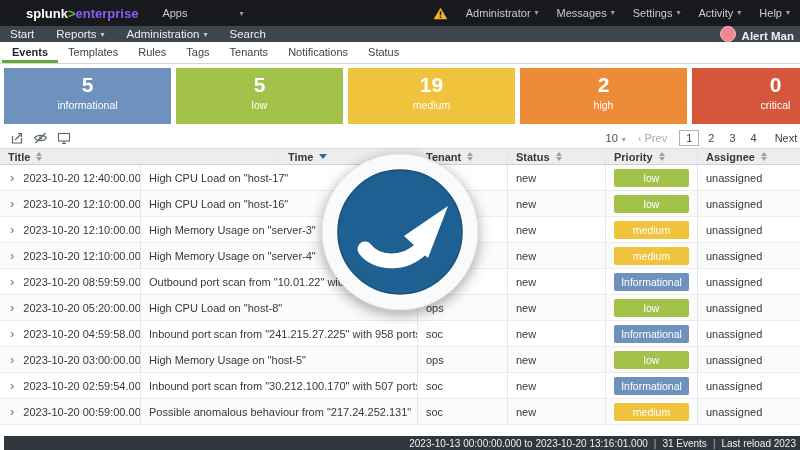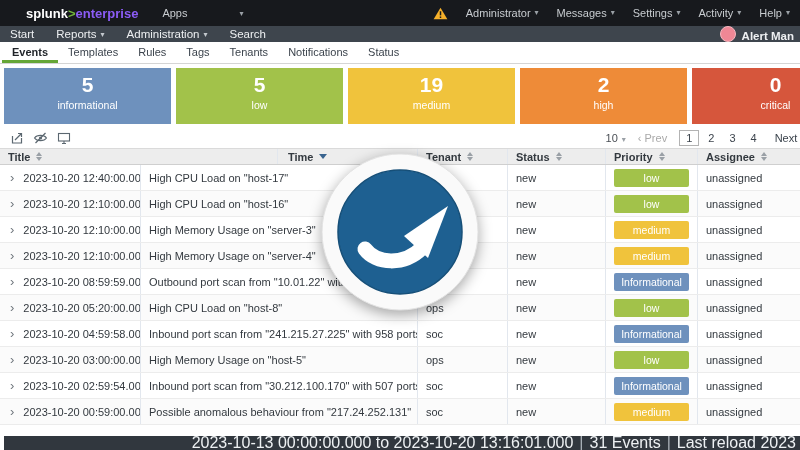--- a/index.html
+++ b/index.html
@@ -71,21 +71,21 @@
   .sorts .dn { border-top:4px solid #9aa0a6; }
   .tbody { }
   .trow { display:flex; height:26px; font-size:11px; color:#33393f;
     border-bottom:1px solid #ececec; background:#fff; cursor:pointer; }
   .trow:nth-child(even) { background:#fbfbfb; }
   .chev { color:#6f767d; font-size:13px; margin-right:9px; line-height:1; cursor:pointer; }
   .badge { width:82px; text-align:center; padding:3px 0; border-radius:2px;
     color:#fff; font-size:10.5px; display:inline-block; }
   
   .statusbar { position:absolute; left:4px; right:0; bottom:0; height:14px; background:#31373e;
-    color:#eef1f3; font-size:16px; display:flex; align-items:center;
+    color:#eef1f3; font-size:10px; display:flex; align-items:center;
     justify-content:flex-end; padding:0 4px; gap:6px; white-space:nowrap; z-index:5; }
   .statusbar .sep { color:#aab1b8; }
   
   .watermark { position:absolute; left:320px; top:152px; width:160px; height:160px;
     z-index:4; filter:drop-shadow(0 4px 7px rgba(0,0,0,0.35)); pointer-events:none; }
 </style>
 </head>
 <body>
 
 <div class="topbar">

